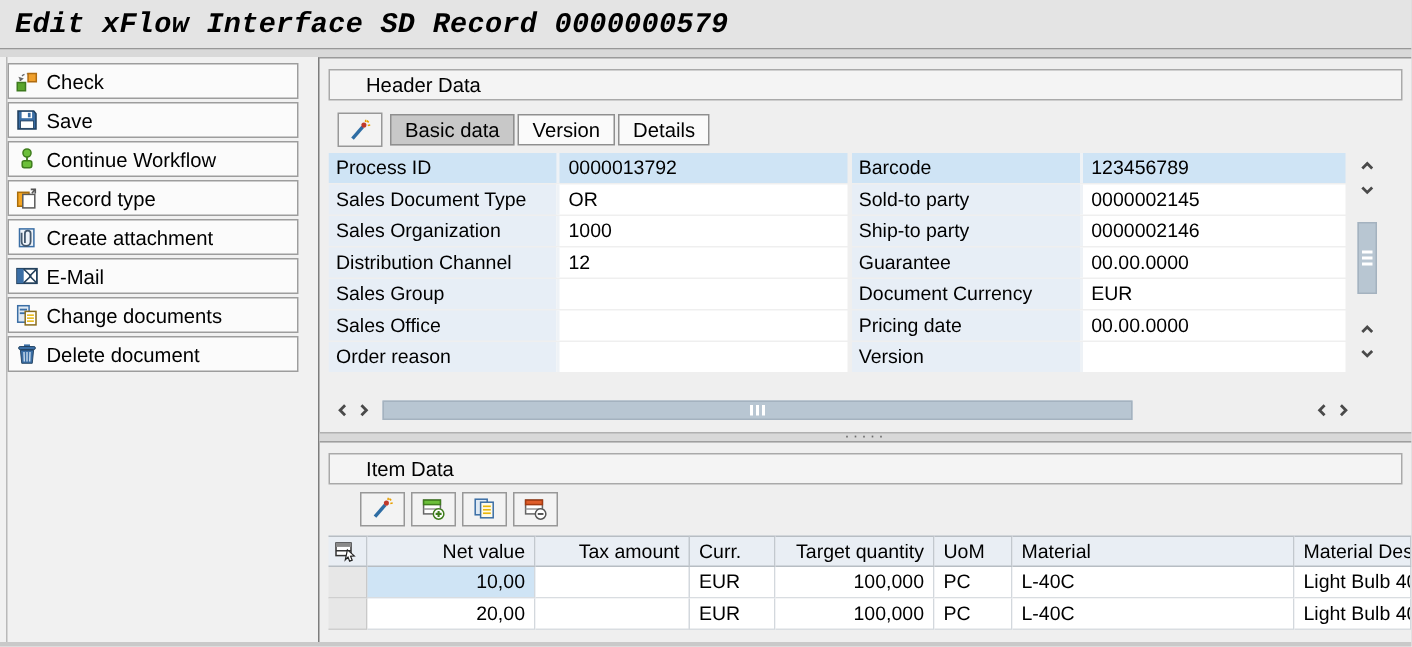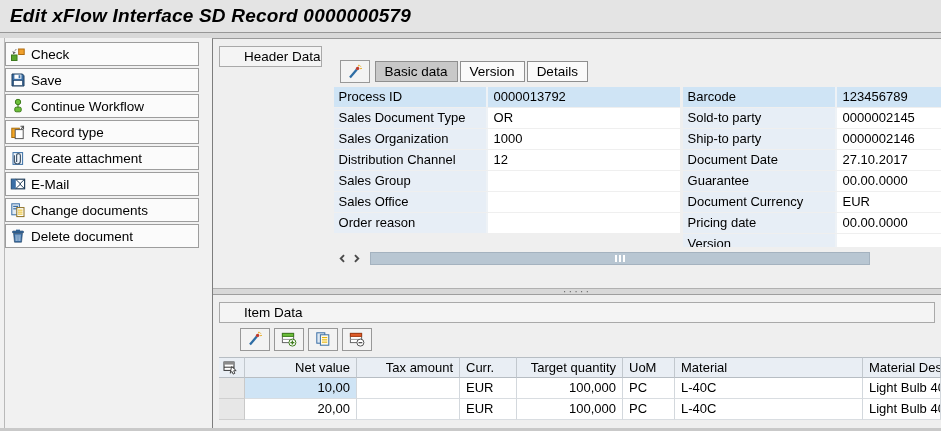--- a/index.html
+++ b/index.html
@@ -9,42 +9,42 @@
     background:#c9c9c9;
     font-family:"Liberation Sans", sans-serif;
     -webkit-font-smoothing:antialiased;
   }
   
   .titlebar {
     height:33px; background:#e4e4e4; border-bottom:1px solid #979797;
     display:flex; align-items:center; padding-left:10px;
   }
   .titlebar .ttl {
-    font-size:19px; font-weight:bold; font-style:italic; color:#000; letter-spacing:.2px;
+    font-size:19px; font-weight:bold; font-style:italic; color:#000; letter-spacing:.2px;font-family:Liberation Mono, monospace;
   }
   
   .content { display:flex; height:395px; padding-top:5px; background:#d9d9d9; }
   .sidebar {
     width:212px; background:#f1f1f1; padding:4px 0 0 3px; position:relative;
   }
   .sidebar::before { content:""; position:absolute; left:4px; top:0; bottom:0; width:1px; background:#b9b9b9; }
   .side-btn {
     width:194px; height:24px; margin:0 0 2px 2px; background:#fbfbfb;
     border:1px solid #9d9d9d; display:flex; align-items:center; gap:5px;
     padding:0 4px; font-size:13.5px; color:#000; cursor:pointer;
   }
   .side-btn .icon { width:16px; height:16px; flex:0 0 16px; }
   .icon svg { width:100%; height:100%; display:block; }
 
   .main {
     flex:1; background:#efefef; border-left:1px solid #7d7d7d; border-top:1px solid #9a9a9a;
     display:flex; flex-direction:column; min-width:0;
   }
   
-  .header-section { height:249px; display:flex; flex-direction:row; }
+  .header-section { height:249px; display:flex; flex-direction:column; }
   .section-title {
     height:21px; margin:7px 6px 2px 6px; border:1px solid #a9a9a9; background:#f4f4f4;
     display:flex; align-items:center; padding-left:24px; font-size:13.5px; flex:0 0 auto;
   }
   .header-body { flex:1; display:flex; min-height:0;align-items:center; }
   .header-main { flex:1; display:flex; flex-direction:column; min-width:0; }
   .toolbar { height:27px; display:flex; align-items:center; padding-left:12px; gap:3px; flex:0 0 auto; }
   .tool-btn {
     width:30px; height:23px; border:1px solid #989898; background:#f3f3f3;
     display:flex; align-items:center; justify-content:center; cursor:pointer; padding:0;
@@ -284,24 +284,20 @@
                   <div class="flabel">Barcode</div>
                   <div class="fvalue">123456789</div>
                 </div>
                 <div class="frow">
                   <div class="flabel">Sold-to party</div>
                   <div class="fvalue">0000002145</div>
                 </div>
                 <div class="frow">
                   <div class="flabel">Ship-to party</div>
                   <div class="fvalue">0000002146</div>
-                </div>
-                <div class="frow">
-                  <div class="flabel">Document Date</div>
-                  <div class="fvalue">27.10.2017</div>
                 </div>
                 <div class="frow">
                   <div class="flabel">Guarantee</div>
                   <div class="fvalue">00.00.0000</div>
                 </div>
                 <div class="frow">
                   <div class="flabel">Document Currency</div>
                   <div class="fvalue">EUR</div>
                 </div>
                 <div class="frow">

